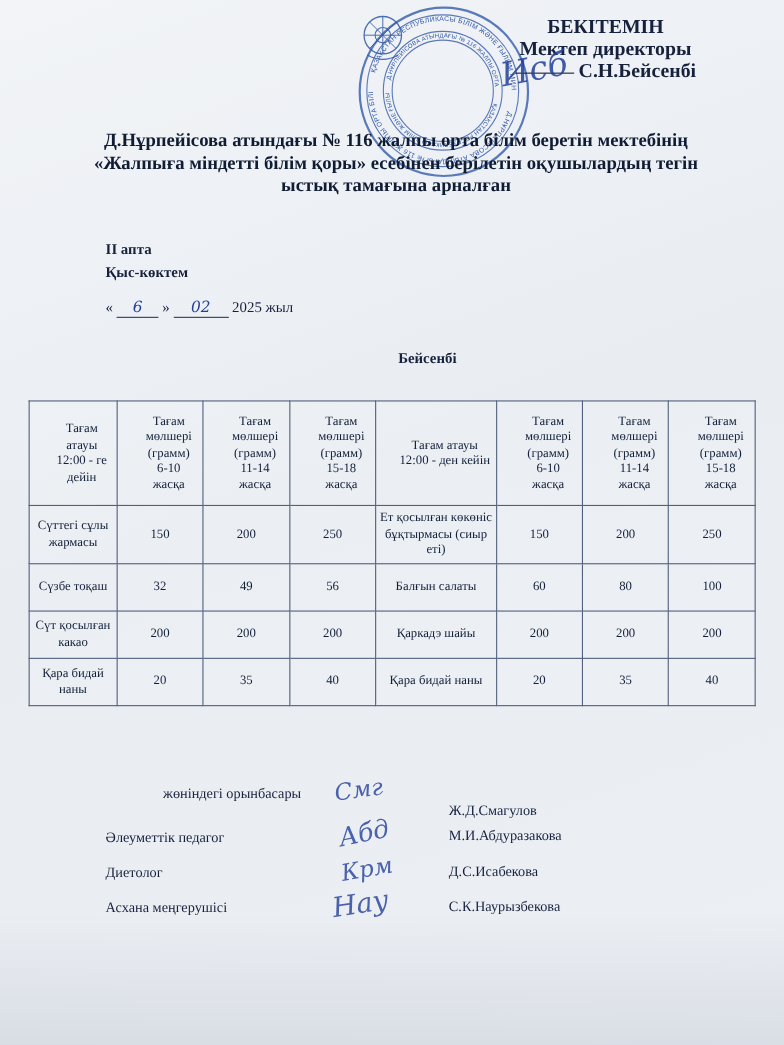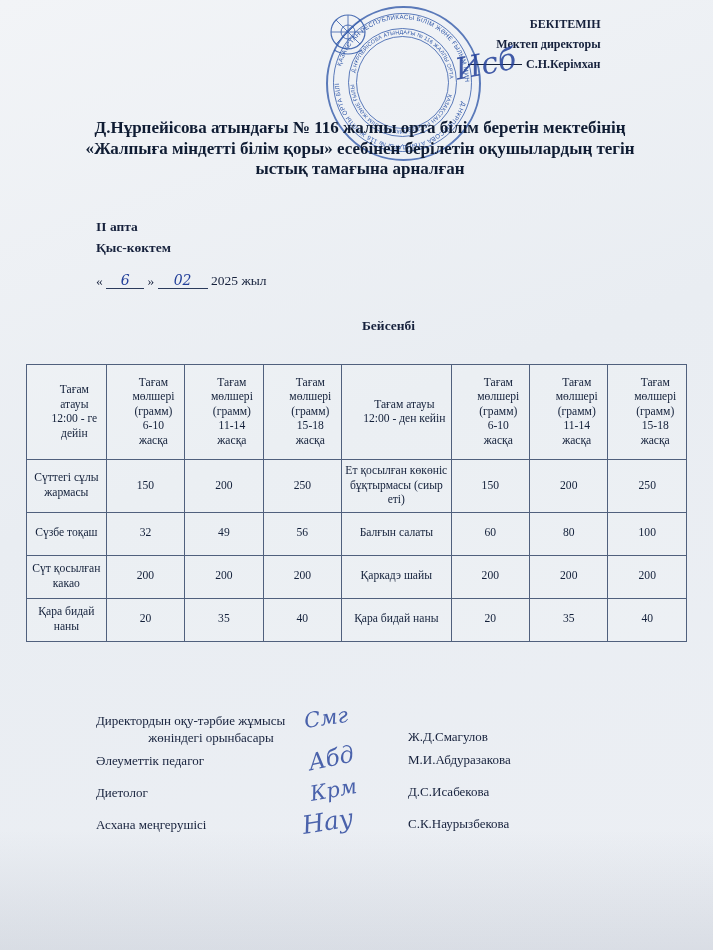--- a/index.html
+++ b/index.html
@@ -48,23 +48,23 @@
     width: 44px; height: 52px;
     color: #2f57a8;
     opacity: .85;
   }
 
   
   .approve {
     position: absolute;
     left: 468px;
     top: 14px;
-    text-align: right;
+    text-align: center;
     font-weight: bold;
-    font-size: 12px;
+    font-size: 18px;
     line-height: 20px;
     color: #16213c;
   }
   .approve .sig-line {
     display: inline-block;
     width: 54px;
     border-bottom: 1px solid #16213c;
     vertical-align: 3px;
     margin-right: 4px;
   }
@@ -256,21 +256,21 @@
         <line x1="34" y1="14" x2="10" y2="38"></line>
       </g>
       <path d="M8 44 Q22 52 36 44" fill="none" stroke="#2f57a8" stroke-width="1.1"></path>
     </svg>
   </div>
 
   <div class="approve">
     <div>БЕКІТЕМІН</div>
     <div>Мектеп директоры</div>
     <div>
-      <span class="sig-line"></span><span>С.Н.Керімхан</span>
+      <span class="sig-line"></span><span>С.Н.Бейсенбі</span>
     </div>
   </div>
   <div class="sig-script sig-director">Исб</div>
 
   <div class="title">
     <div>Д.Нұрпейісова атындағы № 116 жалпы орта білім беретін мектебінің</div>
     <div>«Жалпыға міндетті білім қоры» есебінен берілетін оқушылардың тегін</div>
     <div>ыстық тамағына арналған</div>
   </div>
 
@@ -385,21 +385,20 @@
         <td>20</td>
         <td>35</td>
         <td>40</td>
       </tr>
     </tbody>
   </table>
 
   <div class="signatures">
     <div class="sig-row" style="height:40px">
       <div class="role">
-        <span>Директордын оқу-тәрбие жұмысы</span>
         <span class="l2">жөніндегі орынбасары</span>
       </div>
       <div class="mark m1">Смг</div>
       <div class="name" style="top:17px">Ж.Д.Смагулов</div>
     </div>
     <div class="sig-row">
       <div class="role">
         <span>Әлеуметтік педагог</span>
       </div>
       <div class="mark m2">Абд</div>

